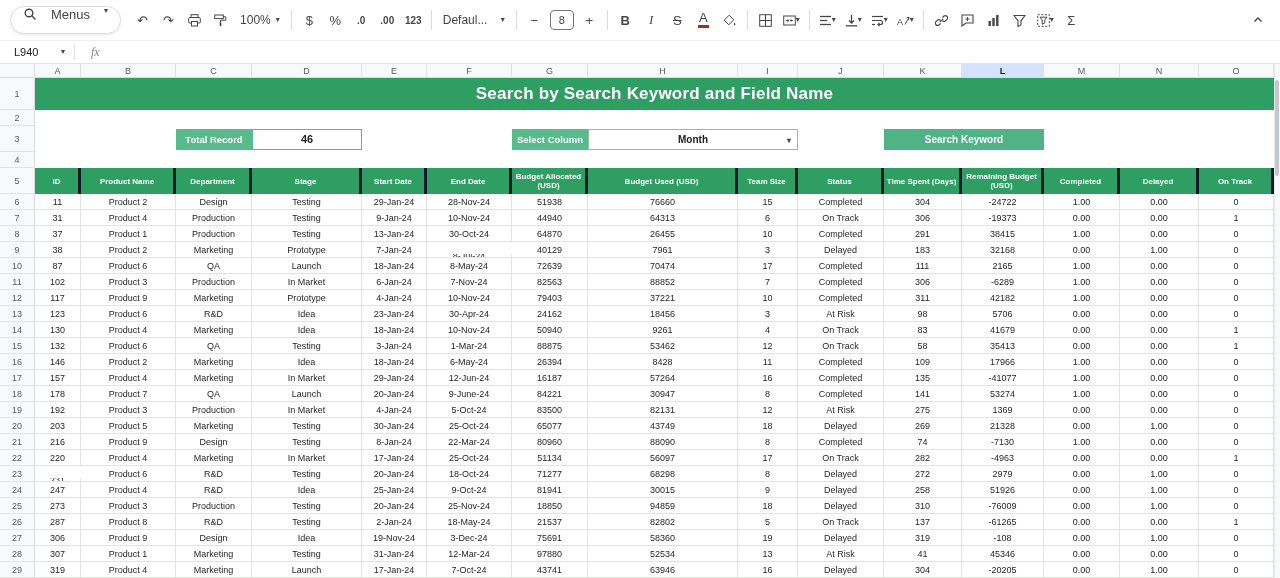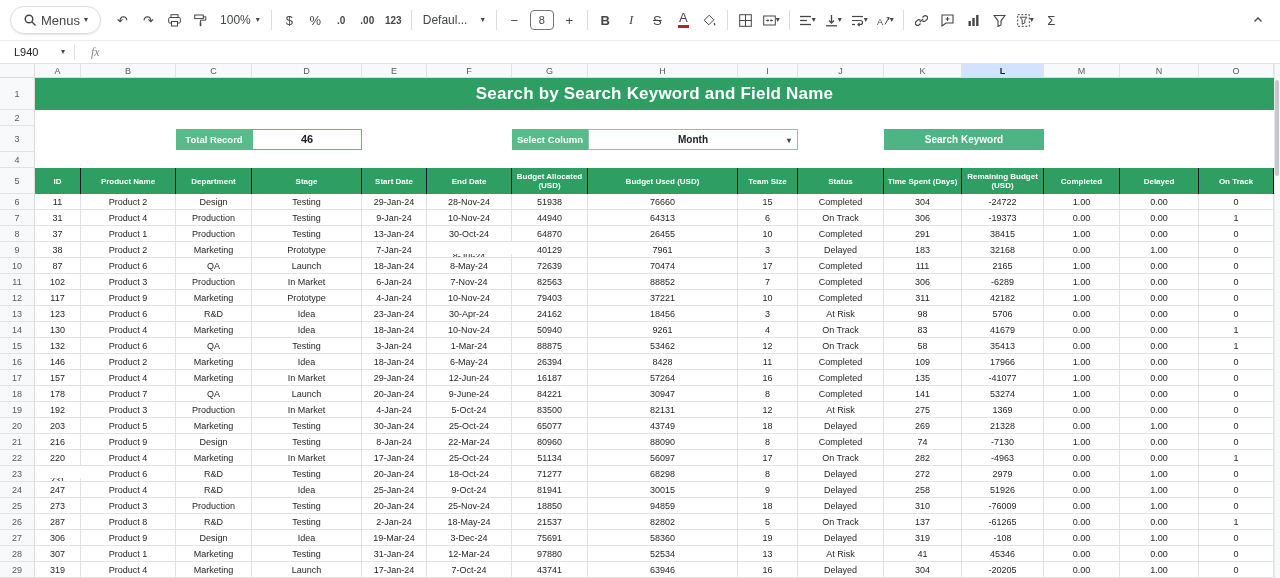--- a/index.html
+++ b/index.html
@@ -4,21 +4,21 @@
 <style>
   *{box-sizing:border-box;margin:0;padding:0}
   html,body{width:1280px;height:578px;overflow:hidden;background:#fff;
     font-family:"Liberation Sans",sans-serif;color:#202124}
   svg{display:block}
 
   
   .toolbar{height:40px;display:flex;align-items:center;padding:0 10px;gap:1px;background:#fff}
   .tb{height:26px;min-width:25px;padding:0 3px;display:flex;align-items:center;justify-content:center;
       border-radius:4px;color:#444746;font-size:13px;cursor:default;user-select:none}
-  .menus-pill{display:flex;align-items:center;gap:4px;height:28px;padding:0 12px;margin-right:8px;
+  .menus-pill{display:flex;gap:14px;height:28px;padding:0 12px;margin-right:8px;
       border:1px solid #dadce0;border-radius:15px;font-size:13px;color:#444746;
       box-shadow:0 1px 2px rgba(0,0,0,.10)}
   .caret{font-size:8px;color:#444746;line-height:1}
   .sep{width:1px;height:20px;background:#dadce0;margin:0 4px;flex:0 0 1px}
   .zoom,.font-dd{display:flex;align-items:center;gap:5px;padding:0 6px;font-size:12px;color:#444746;height:26px;border-radius:4px}
   .font-dd{width:74px;justify-content:space-between}
   .size-box{width:24px;height:20px;border:1px solid #747775;border-radius:4px;display:flex;align-items:center;
       justify-content:center;font-size:11px;color:#444746;margin:0 2px}
   .glyph-b{font-weight:bold}
   .glyph-i{font-style:italic;font-family:"Liberation Serif",serif}
@@ -61,21 +61,21 @@
       display:flex;align-items:center;justify-content:center}
   .ctl-value{border:1.5px solid var(--label-green,#57bb8a);background:#fff;height:21px;display:flex;
       align-items:center;justify-content:center;font-weight:bold;font-size:11px}
   .ctl-dd{position:relative;border:1px solid #8fbfa4;background:#fff;height:21px;display:flex;
       align-items:center;justify-content:center;font-weight:bold;font-size:10px}
   .ctl-dd .caret{position:absolute;right:6px;top:7px}
 
   .thead{display:flex;height:26px}
   .th{background:var(--table-header-green,#2e9e63);color:#fff;font-weight:bold;font-size:8px;line-height:9px;
       text-align:center;display:flex;align-items:center;justify-content:center;
-      border-right:1px solid #0f172a;padding:0 2px}
+      border-right:3px solid #0f172a;padding:0 2px}
   .tbody{background:#fff}
   .trow{display:flex;height:16px}
   .td{font-size:9px;color:#1f1f1f;display:flex;align-items:center;justify-content:center;
       border-right:1px solid #e1e3e1;border-bottom:1px solid #e1e3e1;overflow:hidden;white-space:nowrap}
 
   
   .vscroll{position:absolute;right:0;top:0;width:6px;height:514px;background:#f8f9fa;border-left:1px solid #e8eaed}
   .vthumb{position:absolute;right:1px;top:16px;width:4px;height:96px;background:#c4c7cb;border-radius:2px}
 </style>
 </head>
@@ -760,21 +760,21 @@
             <div class="td" style="width: 82px;">-61265</div>
             <div class="td" style="width: 76px;">0.00</div>
             <div class="td" style="width: 79px;">0.00</div>
             <div class="td" style="width: 75px;">1</div>
           </div>
           <div class="trow">
             <div class="td" style="width: 46px;">306</div>
             <div class="td" style="width: 95px;">Product 9</div>
             <div class="td" style="width: 76px;">Design</div>
             <div class="td" style="width: 110px;">Idea</div>
-            <div class="td" style="width: 65px;">19-Mar-24</div>
+            <div class="td" style="width: 65px;">19-Nov-24</div>
             <div class="td" style="width: 85px;">3-Dec-24</div>
             <div class="td" style="width: 76px;">75691</div>
             <div class="td" style="width: 150px;">58360</div>
             <div class="td" style="width: 60px;">19</div>
             <div class="td" style="width: 86px;">Delayed</div>
             <div class="td" style="width: 78px;">319</div>
             <div class="td" style="width: 82px;">-108</div>
             <div class="td" style="width: 76px;">0.00</div>
             <div class="td" style="width: 79px;">1.00</div>
             <div class="td" style="width: 75px;">0</div>

